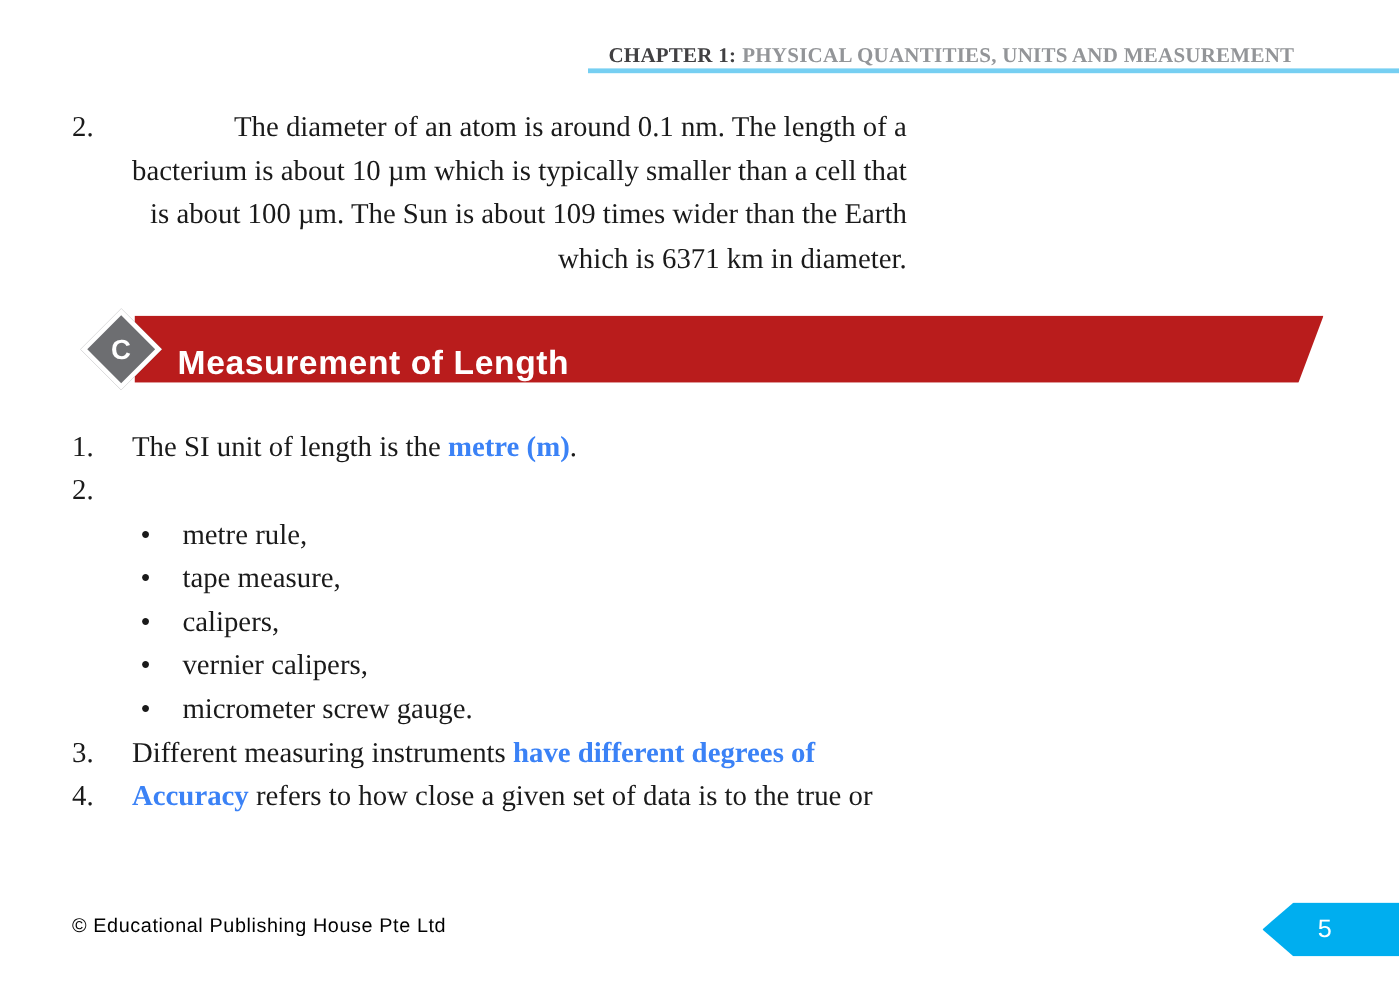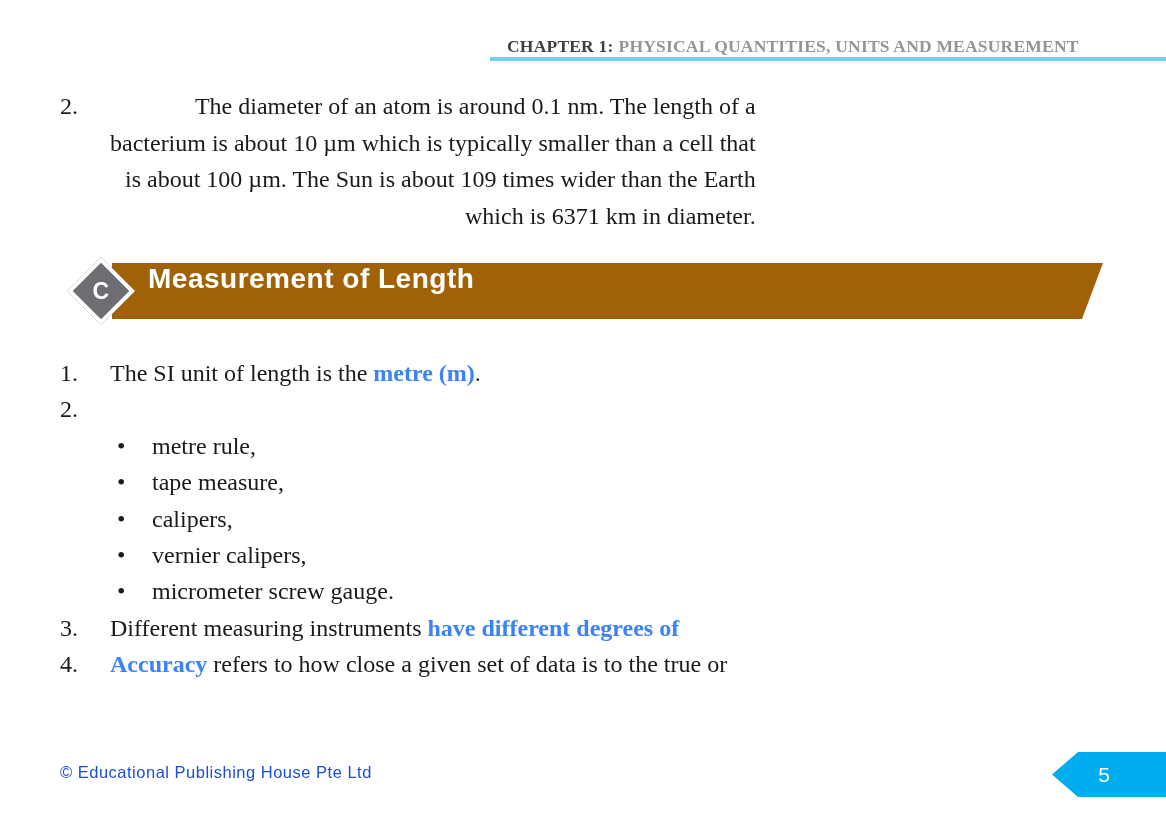--- a/index.html
+++ b/index.html
@@ -48,24 +48,24 @@
   .num-col { width: 50px; flex: 0 0 50px; }
   .text-line { white-space: nowrap; text-align: right; }
 
   
   .section-banner {
     position: absolute;
     top: 263px;
     left: 112px;
     right: 63px;
     height: 56px;
-    background: #a16207;
+    background: #b91c1c;
     clip-path: polygon(0 0, 100% 0, calc(100% - 21px) 100%, 0 100%);
     display: flex;
-    align-items: flex-start;
+    align-items: flex-end;
     padding-left: 36px;
     box-sizing: border-box;
   }
   .section-title {
     font-family: "Liberation Sans", sans-serif;
     font-weight: bold;
     font-size: 28px;
     letter-spacing: 0.5px;
     color: #ffffff;
   }
@@ -104,21 +104,21 @@
   .hl { color: #3b82f6; font-weight: bold; }
 
   
   .copyright {
     position: absolute;
     top: 763px;
     left: 60px;
     font-family: "Liberation Sans", sans-serif;
     font-size: 16.5px;
     letter-spacing: 0.5px;
-    color: #1d4ed8;
+    color: #000000;
     white-space: nowrap;
   }
   .page-tag {
     position: absolute;
     top: 752px;
     right: 0;
     width: 114px;
     height: 45px;
     background: #00aeef;
     clip-path: polygon(26px 0, 100% 0, 100% 100%, 26px 100%, 0 50%);

